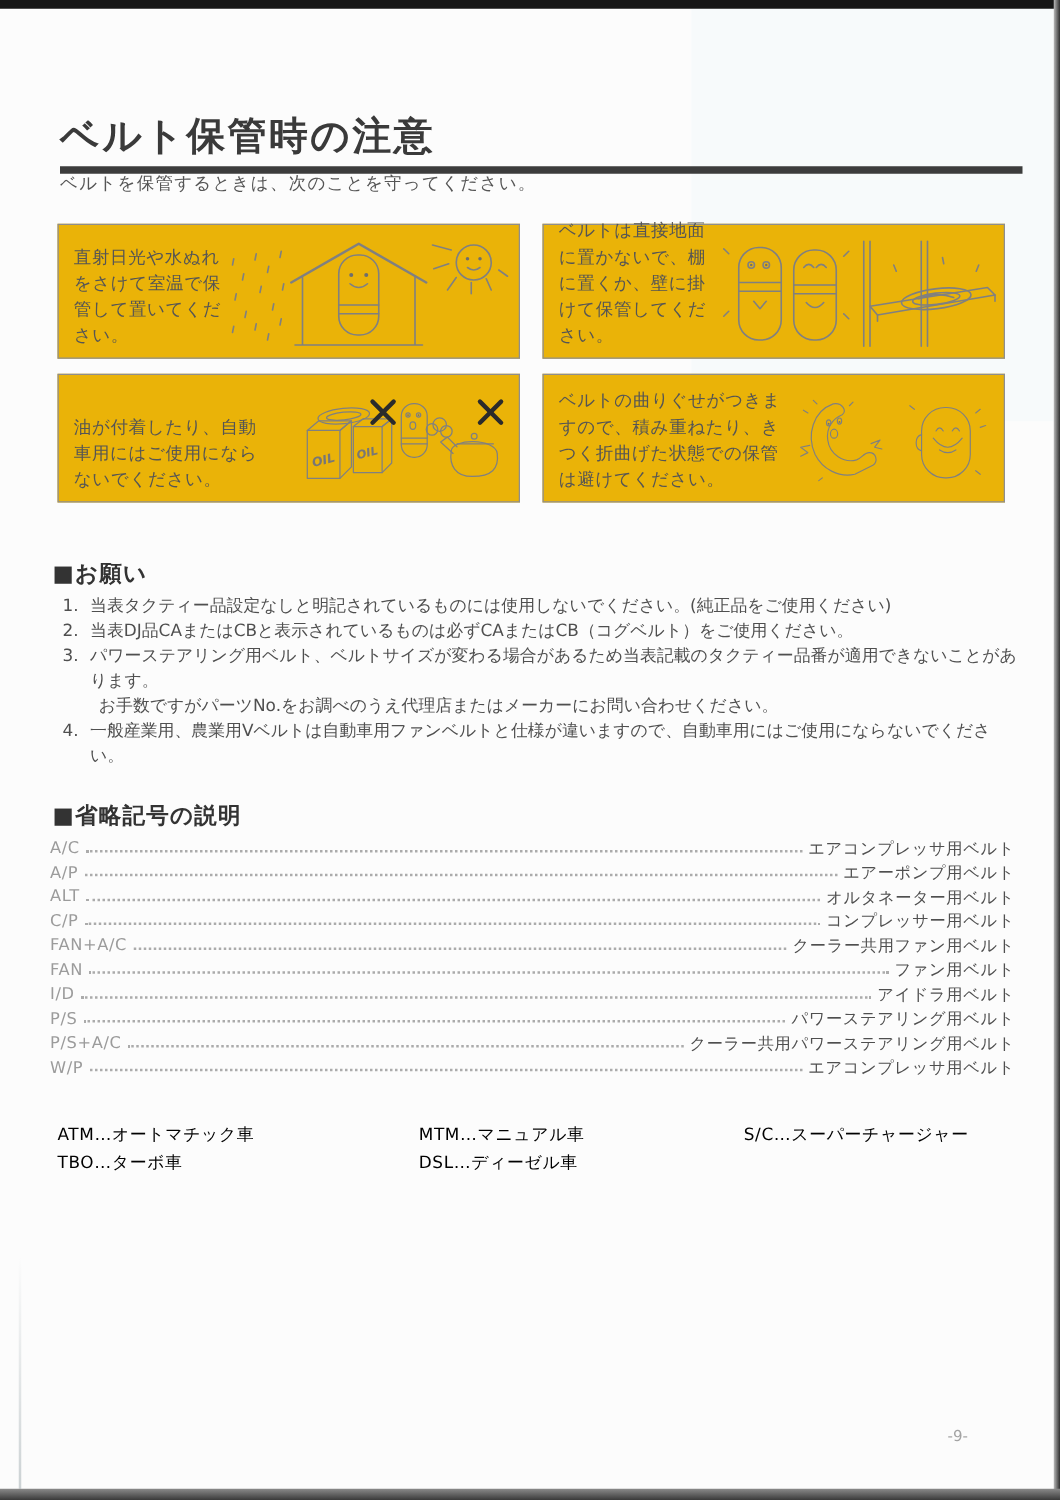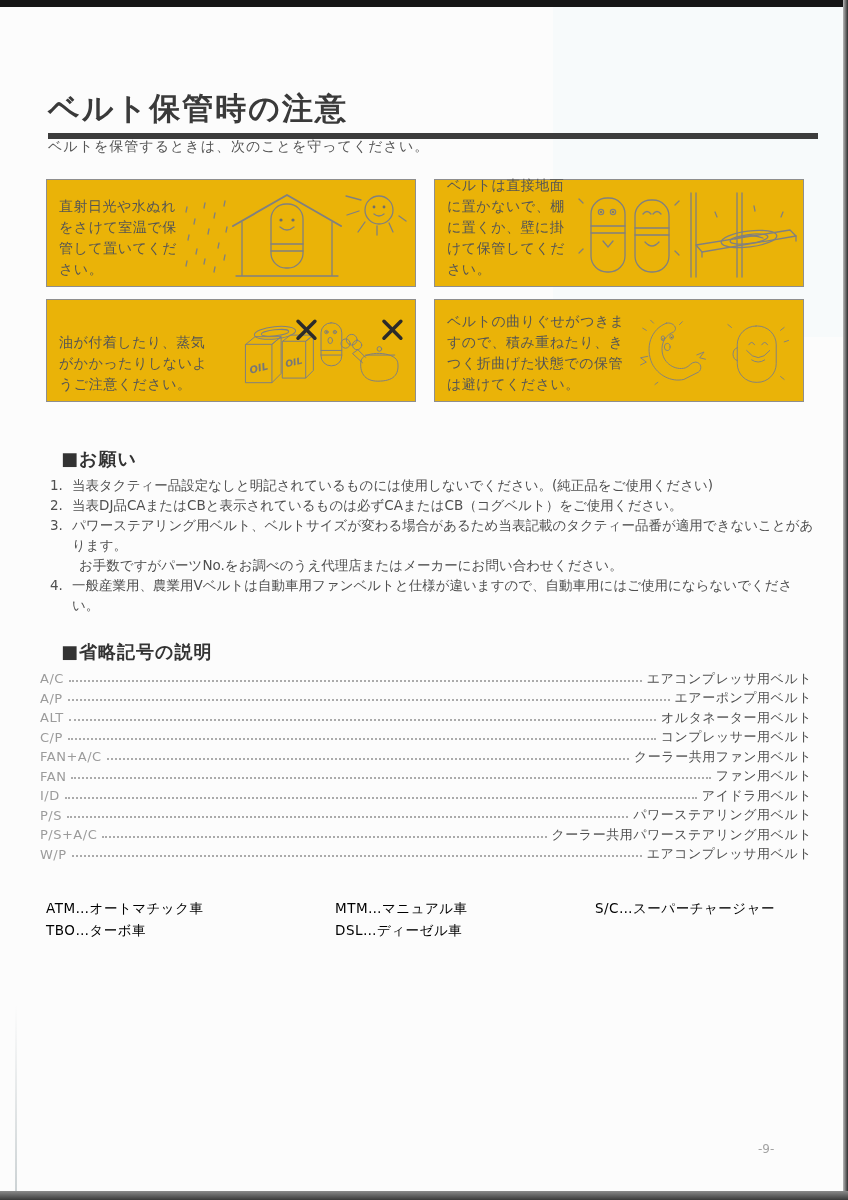--- a/index.html
+++ b/index.html
@@ -40,21 +40,21 @@
   .nb-c1 { left:46px; }
   .nb-c2 { left:434px; }
   .nb-text { font-size:14px; line-height:21px; color:#555; letter-spacing:0.5px; flex:none; }
   .nb-art  { flex:1; display:flex; justify-content:flex-end; align-items:center; height:100%; }
   .nb-art svg { display:block; }
   .lineart { stroke:#808080; fill:none; stroke-width:1.3; stroke-linecap:round; stroke-linejoin:round; }
   .lineart .fill { fill:#6e6e6e; stroke:none; }
   .lineart .xmark { stroke:#2b2b2b; stroke-width:4.6; }
   .lineart text { stroke:none; fill:#777; font-family:"DejaVu Sans",sans-serif; font-weight:bold; font-style:italic; }
 
-  .sec-heading { position:absolute; left:61px; font-size:18px; font-weight:bold; color:#333; letter-spacing:1px; }
+  .sec-heading { position:absolute; left:42px; font-size:18px; font-weight:bold; color:#333; letter-spacing:1px; }
   .sh-request { top:447px; }
   .sh-abbr    { top:640px; }
 
   .request-list { position:absolute; left:50px; top:475px; width:768px; }
   .req-item { display:flex; font-size:13.5px; line-height:20px; color:#4f4f4f; }
   .req-num  { width:22px; flex:none; }
   .req-text { flex:1; }
   .req-line2 { padding-left:7px; }
 
   .abbr-list { position:absolute; left:40px; top:669px; width:772px; }
@@ -170,21 +170,21 @@
           <path d="M166,50 Q180,44 194,49"></path>
         </g>
         <line x1="148" y1="28" x2="146" y2="23"></line>
           <line x1="186" y1="22" x2="185" y2="17"></line>
         <line x1="212" y1="28" x2="214" y2="23"></line>
       </svg>
     </div>
   </div>
 
   <div class="notice-box nb-r2 nb-c1">
-    <div class="nb-text" style="width:150px">油が付着したり、蒸気がかかったりしないようご注意ください。</div>
+    <div class="nb-text" style="width:150px">油が付着したり、自動車用にはご使用にならないでください。</div>
     <div class="nb-art">
       <svg class="lineart" width="198" height="86" viewBox="0 0 258 88">
         <g>
           <rect x="48" y="34" width="34" height="50"></rect>
           <polyline points="48,34 60,24 94,24 82,34"></polyline>
           <polyline points="82,34 94,24 94,72 82,84"></polyline>
           <text x="52" y="70" font-size="13" transform="rotate(-14 62 62)">OIL</text>
         </g>
         <g>
           <rect x="96" y="30" width="30" height="48"></rect>

